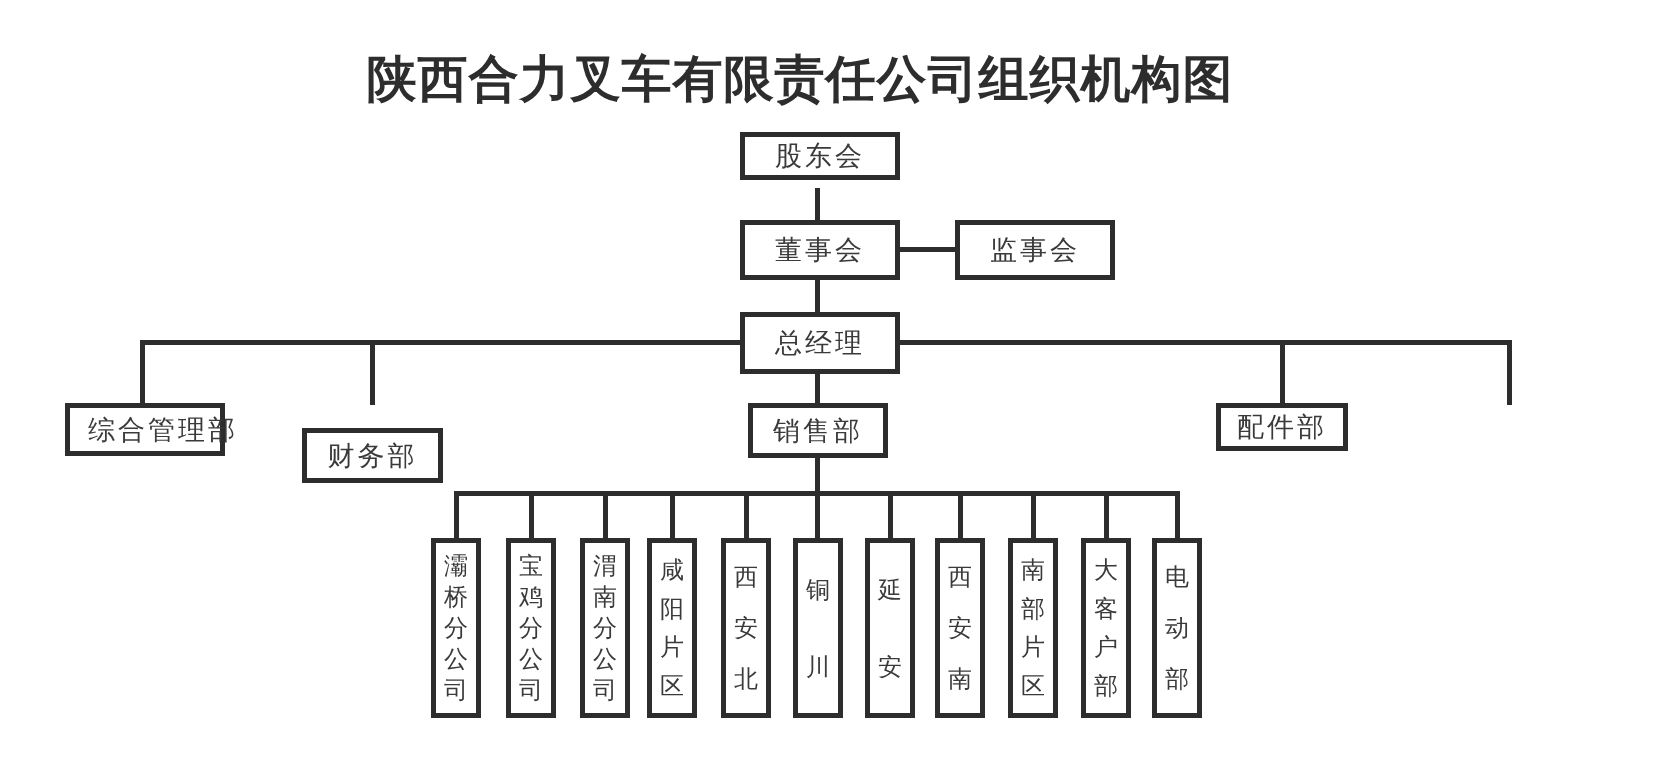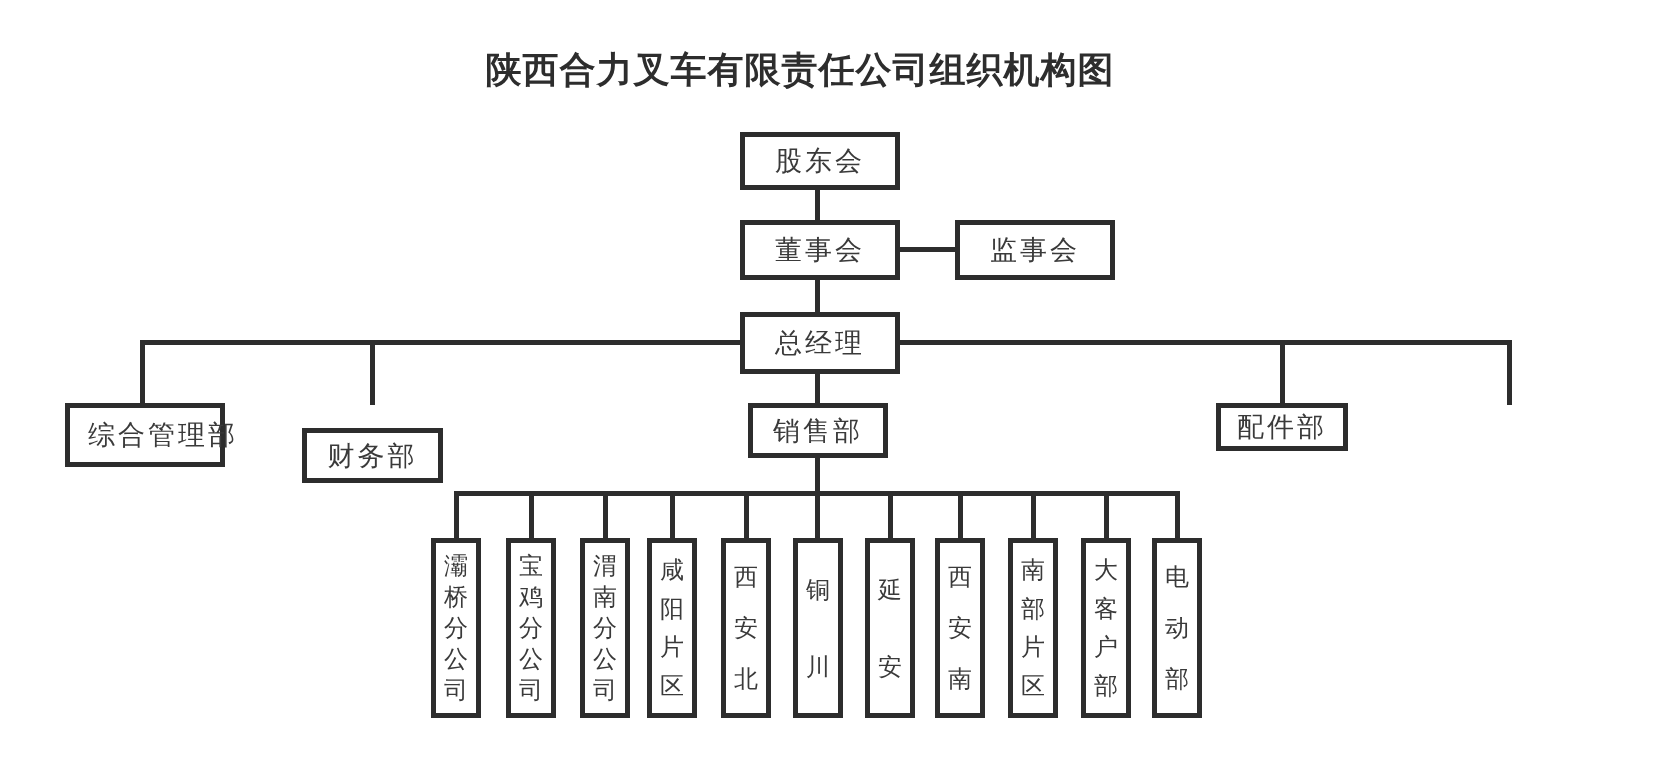--- a/index.html
+++ b/index.html
@@ -14,21 +14,21 @@
   }
   .title {
     position: absolute;
     top: 46px;
     left: 0;
     width: 1600px;
     margin: 0;
     text-align: center;
     font-family: "Liberation Sans", "DejaVu Sans", sans-serif;
     font-weight: 700;
-    font-size: 36px;
+    font-size: 50px;
     letter-spacing: 1px;
     color: #2d2d2d;
   }
   .line {
     position: absolute;
     background: #2d2d2d;
   }
   .line.v { width: 5px; }
   .line.h { height: 5px; }
   .box {
@@ -89,34 +89,34 @@
   <div class="line v" style="left:603px; top:491px; height:50px;"></div>
   <div class="line v" style="left:670px; top:491px; height:50px;"></div>
   <div class="line v" style="left:744px; top:491px; height:50px;"></div>
   <div class="line v" style="left:815px; top:491px; height:50px;"></div>
   <div class="line v" style="left:888px; top:491px; height:50px;"></div>
   <div class="line v" style="left:958px; top:491px; height:50px;"></div>
   <div class="line v" style="left:1031px; top:491px; height:50px;"></div>
   <div class="line v" style="left:1104px; top:491px; height:50px;"></div>
   <div class="line v" style="left:1175px; top:491px; height:50px;"></div>
 
-  <div class="box" style="left:740px; top:132px; width:160px; height:58px;">
+  <div class="box" style="left:740px; top:132px; width:160px; height:48px;">
     <span>股东会</span>
   </div>
   <div class="box" style="left:740px; top:220px; width:160px; height:60px;">
     <span>董事会</span>
   </div>
   <div class="box" style="left:955px; top:220px; width:160px; height:60px;">
     <span>监事会</span>
   </div>
   <div class="box" style="left:740px; top:312px; width:160px; height:62px;">
     <span>总经理</span>
   </div>
 
-  <div class="box" style="left:65px; top:403px; width:160px; height:64px;padding-left:36px;">
+  <div class="box" style="left:65px; top:403px; width:160px; height:53px;padding-left:36px;">
     <span>综合管理部</span>
   </div>
   <div class="box" style="left:302px; top:403px; width:141px; height:55px;margin-top:25px;">
     <span>财务部</span>
   </div>
   <div class="box" style="left:748px; top:403px; width:140px; height:55px;">
     <span>销售部</span>
   </div>
   <div class="box" style="left:1216px; top:403px; width:132px; height:48px;">
     <span>配件部</span>

